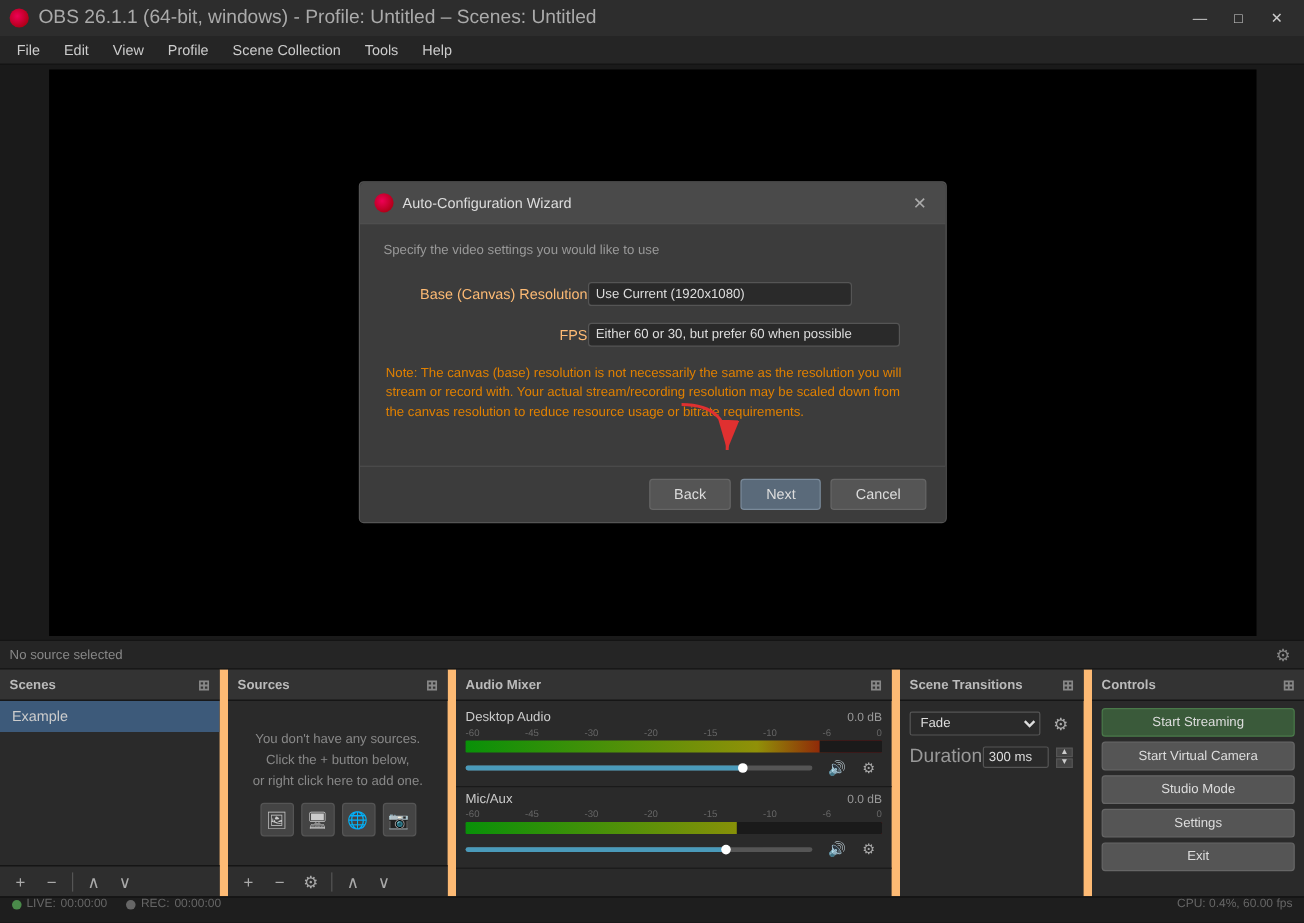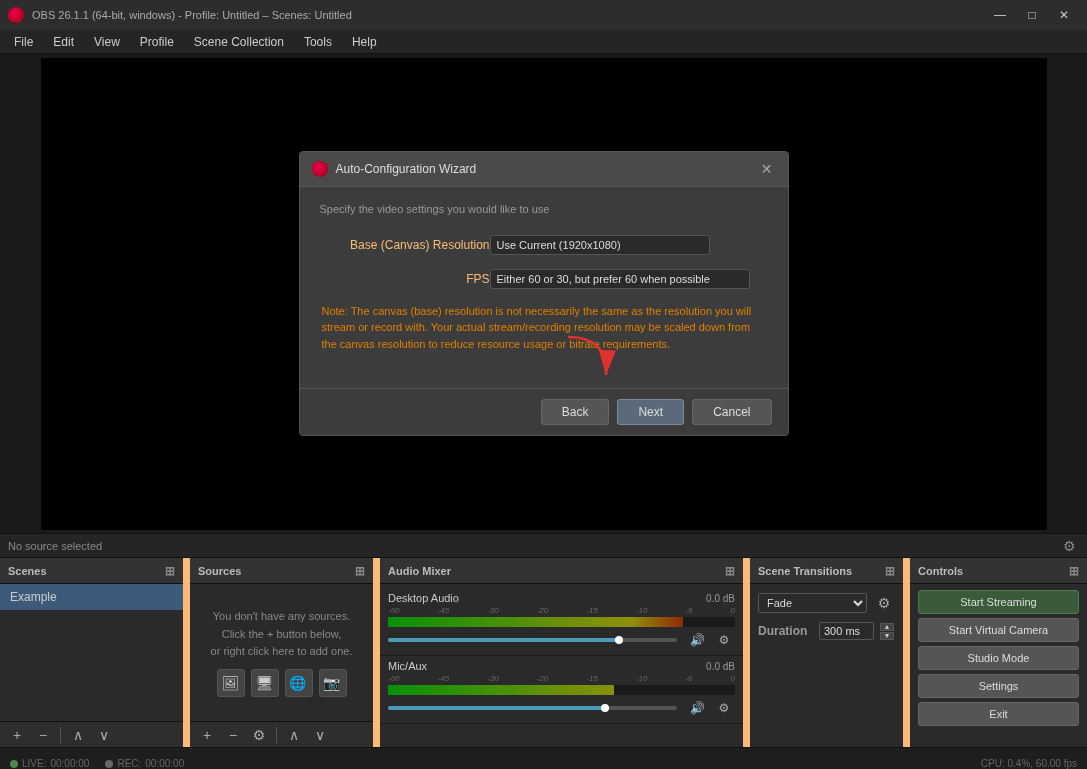--- a/index.html
+++ b/index.html
@@ -25,21 +25,21 @@
     }
     #titlebar-icon {
       width: 16px;
       height: 16px;
       background: radial-gradient(circle at 40% 40%, #e05, #900);
       border-radius: 50%;
       flex-shrink: 0;
     }
     #titlebar-title {
       flex: 1;
-      font-size: 11px;
+      font-size: 16px;
       color: #aaa;
     }
     #window-controls {
       display: flex;
       gap: 2px;
     }
     .win-btn {
       width: 30px;
       height: 20px;
       background: transparent;
@@ -388,21 +388,20 @@
       background: #1a1a1a;
       border-radius: 0 1px 1px 0;
     }
 
     .level-ticks {
       display: flex;
       justify-content: space-between;
       font-size: 8px;
       color: #666;
       margin-bottom: 2px;
-      font-style: italic;
     }
 
     .audio-controls {
       display: flex;
       align-items: center;
       justify-content: flex-end;
       gap: 4px;
     }
     .audio-slider {
       flex: 1;
@@ -431,24 +430,23 @@
       padding: 8px;
       flex: 1;
     }
     .transitions-row {
       display: flex;
       align-items: center;
       gap: 6px;
       margin-bottom: 8px;
     }
     .transitions-label {
-      font-size: 12px;
+      font-size: 16px;
       color: #999;
       width: 55px;
-      font-weight: bold;
     }
     .transitions-select {
       flex: 1;
       background: #2a2a2a;
       border: 1px solid #555;
       color: #ddd;
       padding: 2px 4px;
       font-size: 11px;
       border-radius: 2px;
     }
@@ -499,21 +497,21 @@
       width: 100%;
     }
     .control-btn.stream { background: #3a5a3a; border-color: #4a7a4a; }
     .control-btn.record { background: #5a3a3a; border-color: #7a4a4a; }
 
     
     #bottom-status {
       height: 22px;
       background: #1e1e1e;
       display: flex;
-      align-items: flex-end;
+      align-items: flex-start;
       padding: 0 10px;
       font-size: 10px;
       color: #666;
       border-top: 1px solid #111;
       gap: 16px;
     }
     .status-item {
       display: flex;
       align-items: center;
       gap: 4px;

